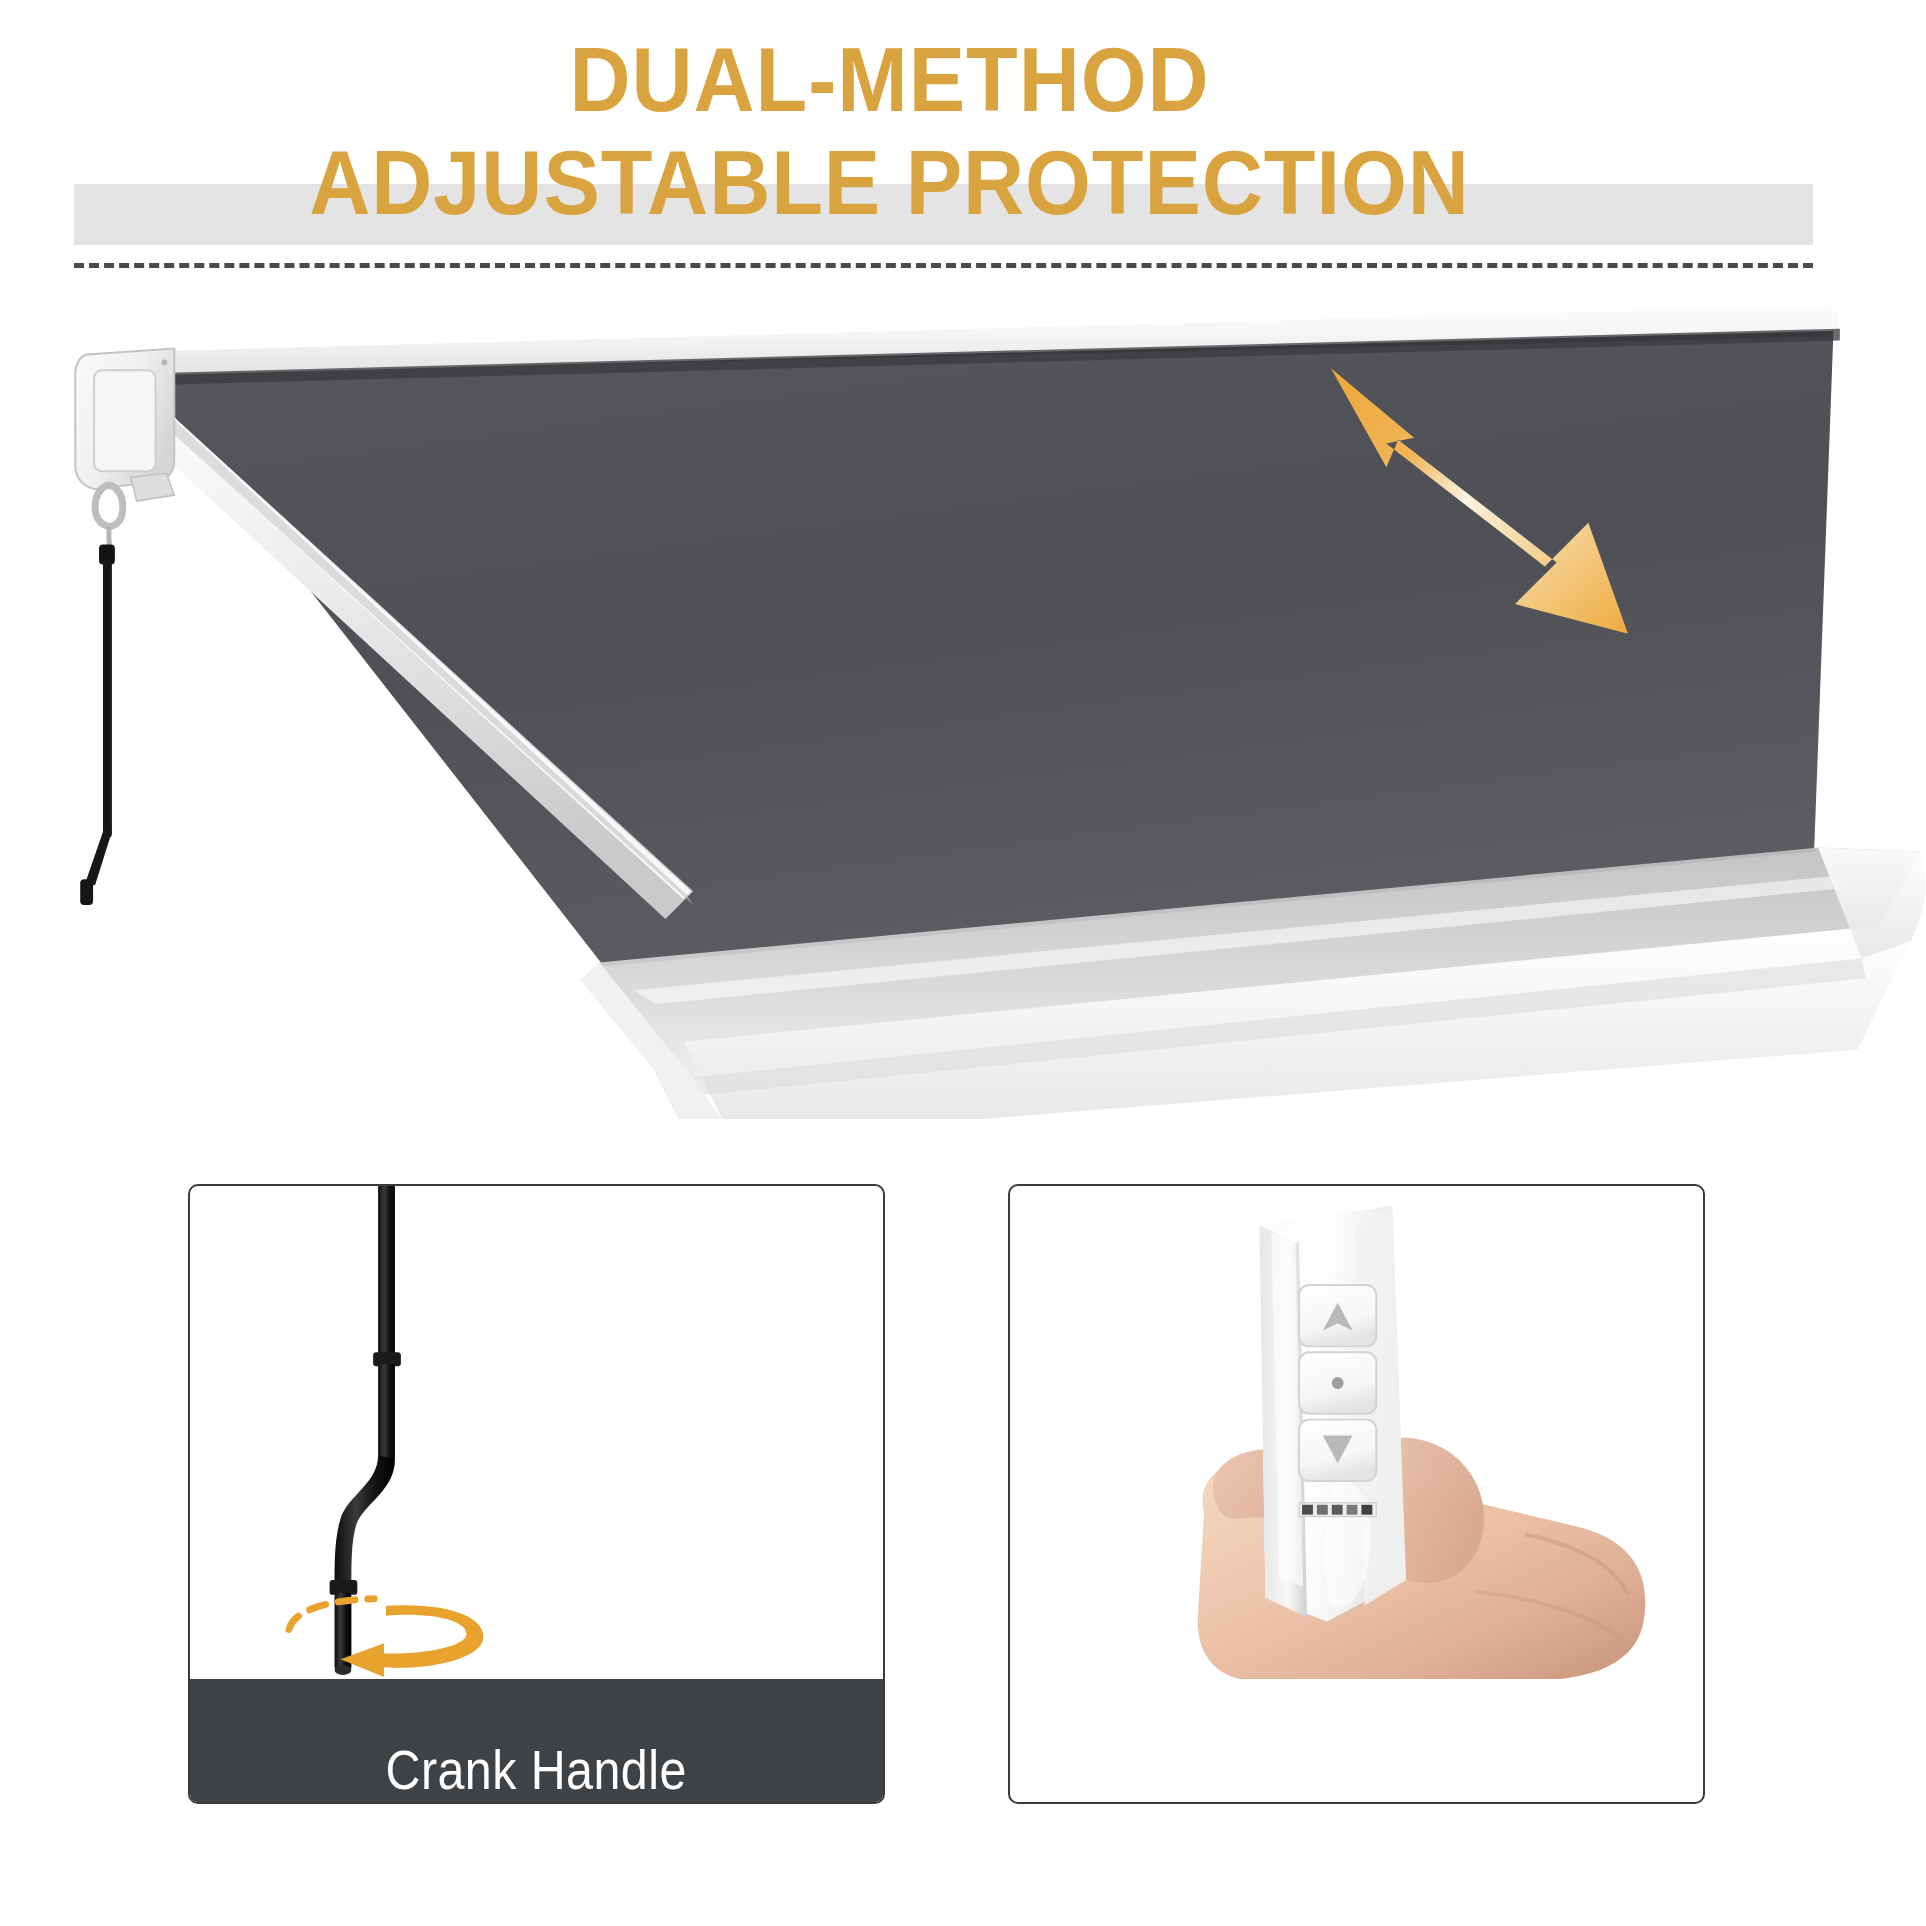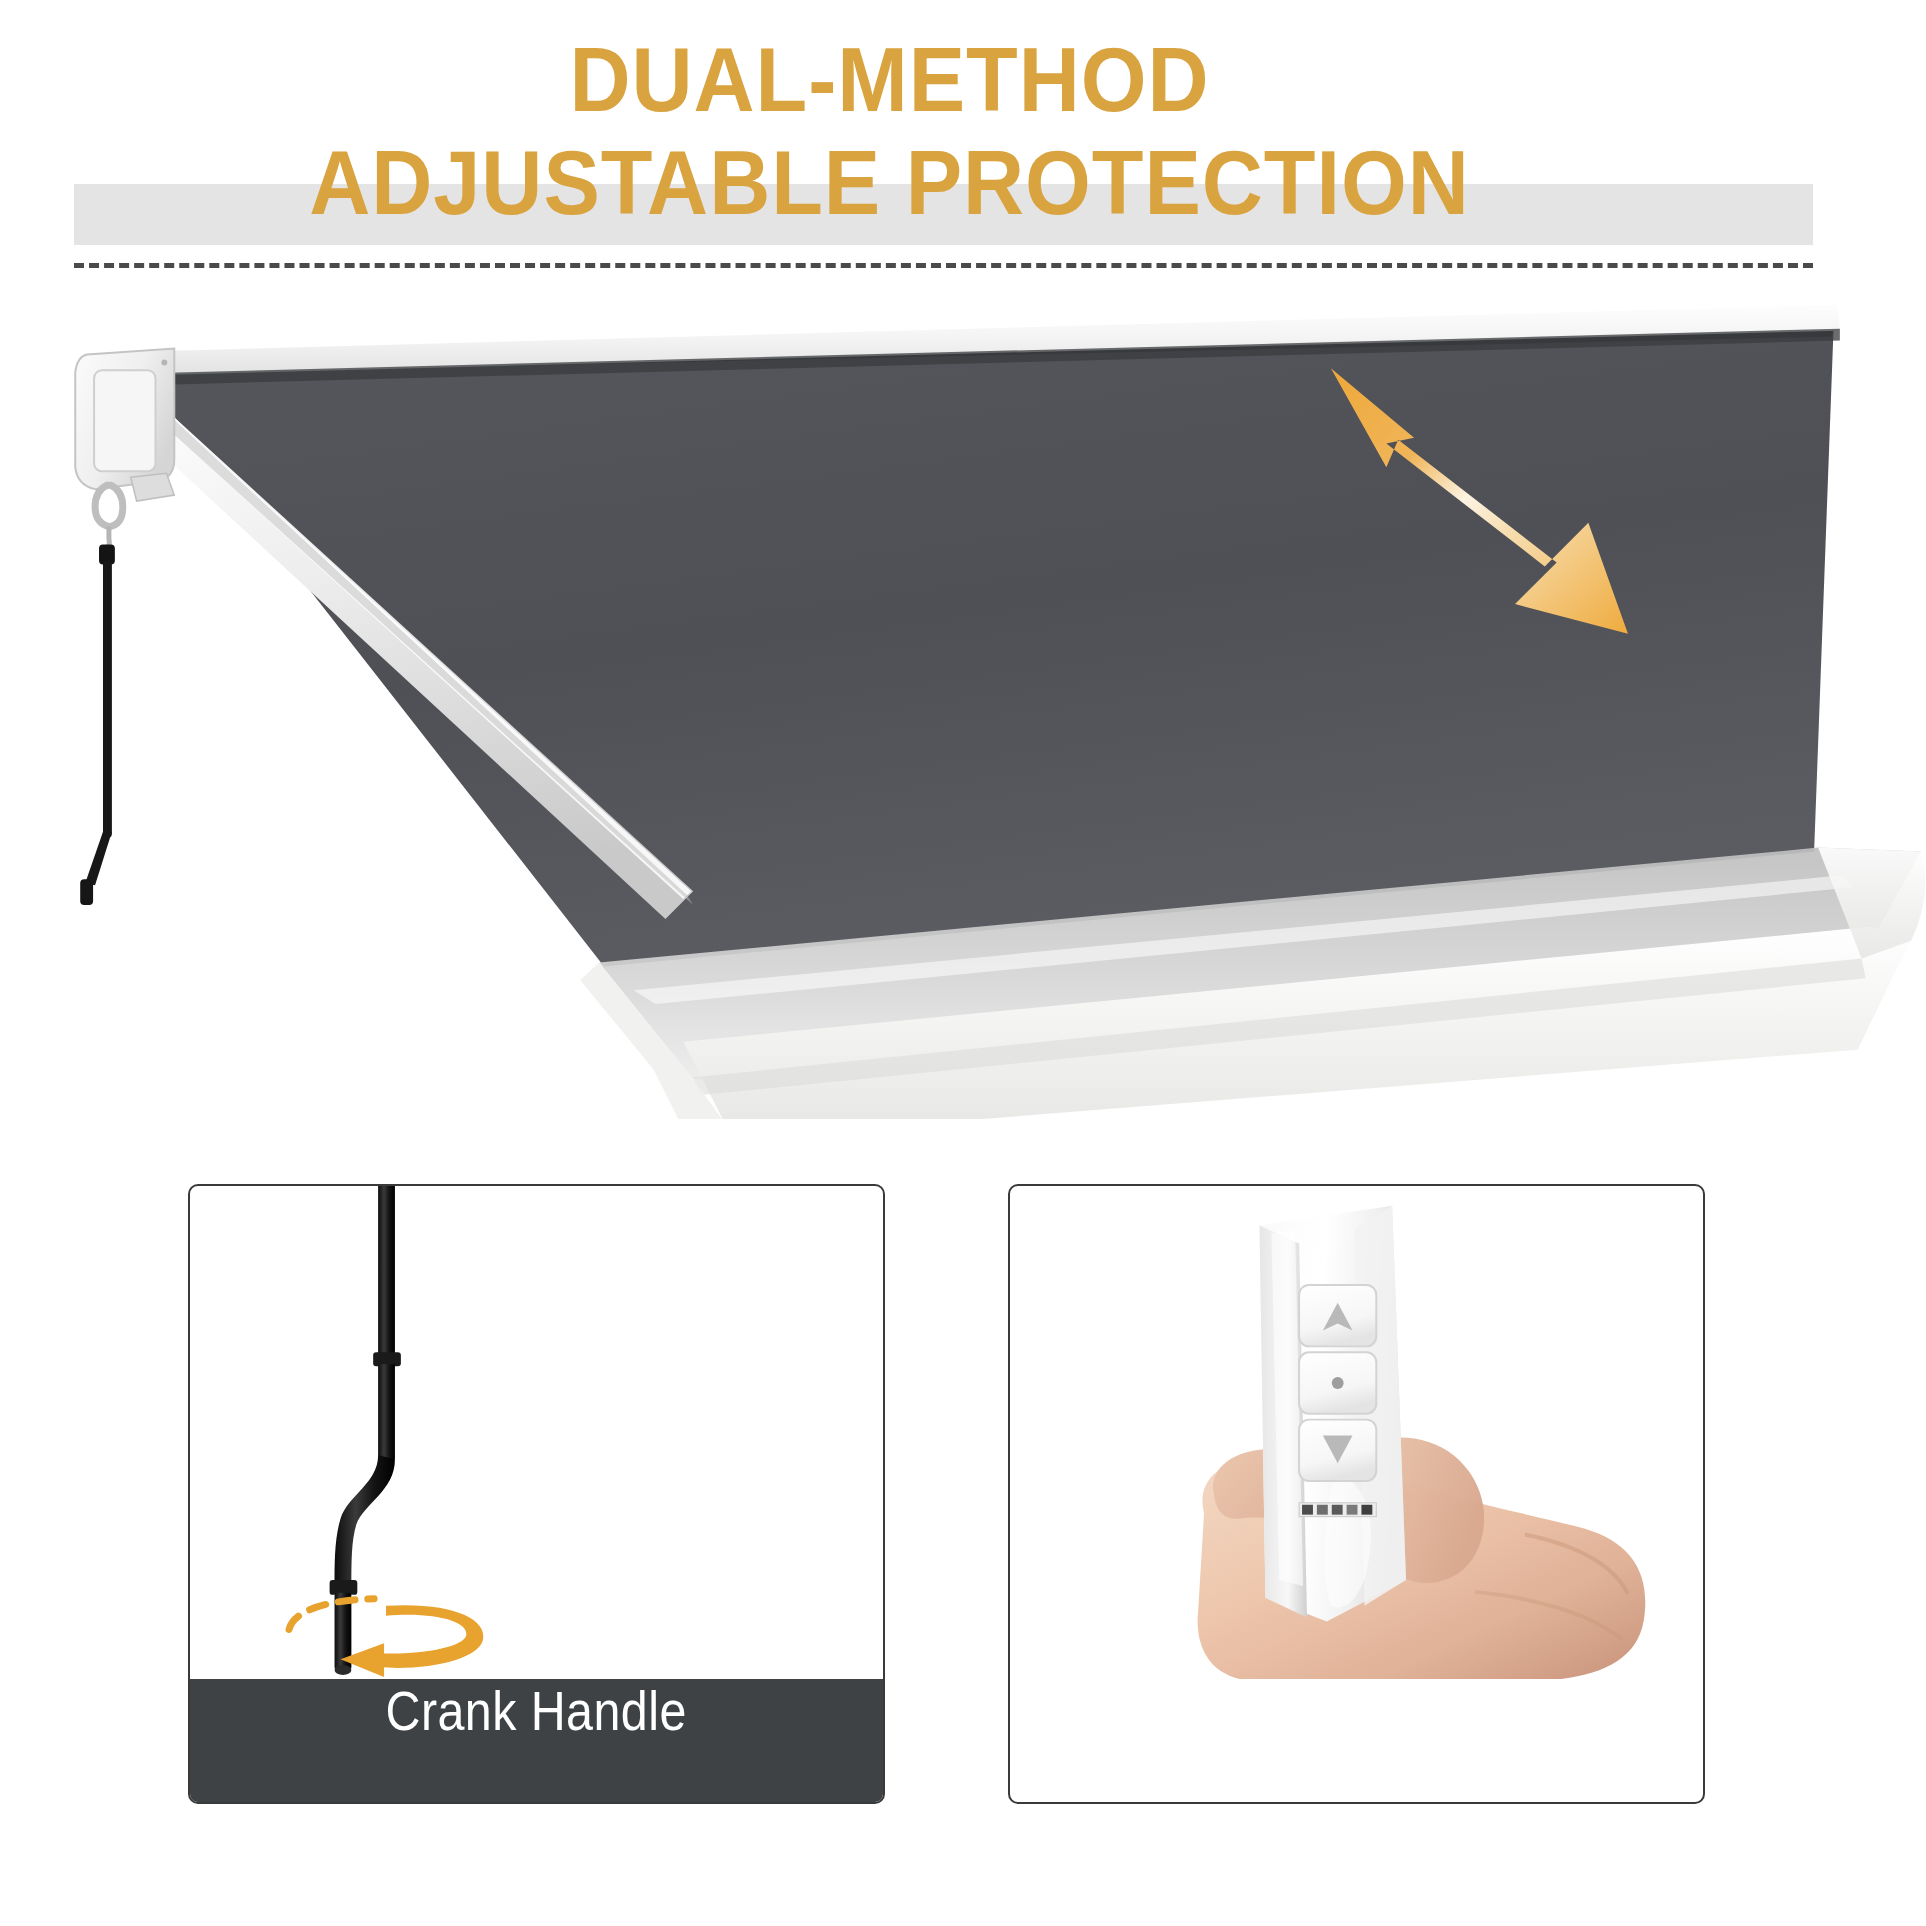--- a/index.html
+++ b/index.html
@@ -90,21 +90,21 @@
 
   .card-caption {
     position: absolute;
     left: 0;
     bottom: 0;
     width: 100%;
     height: 123px;
     background: #3e4245;
     color: #ffffff;
     display: flex;
-    align-items: flex-start;
+    align-items: flex-end;
     justify-content: center;
     font-family: "Liberation Sans", sans-serif;
     font-weight: normal;
     font-size: 55px;
     letter-spacing: 0.5px;
   }
   .card-caption span { transform: scaleX(0.88); transform-origin: center; display: inline-block; }
 </style>
 </head>
 <body>

